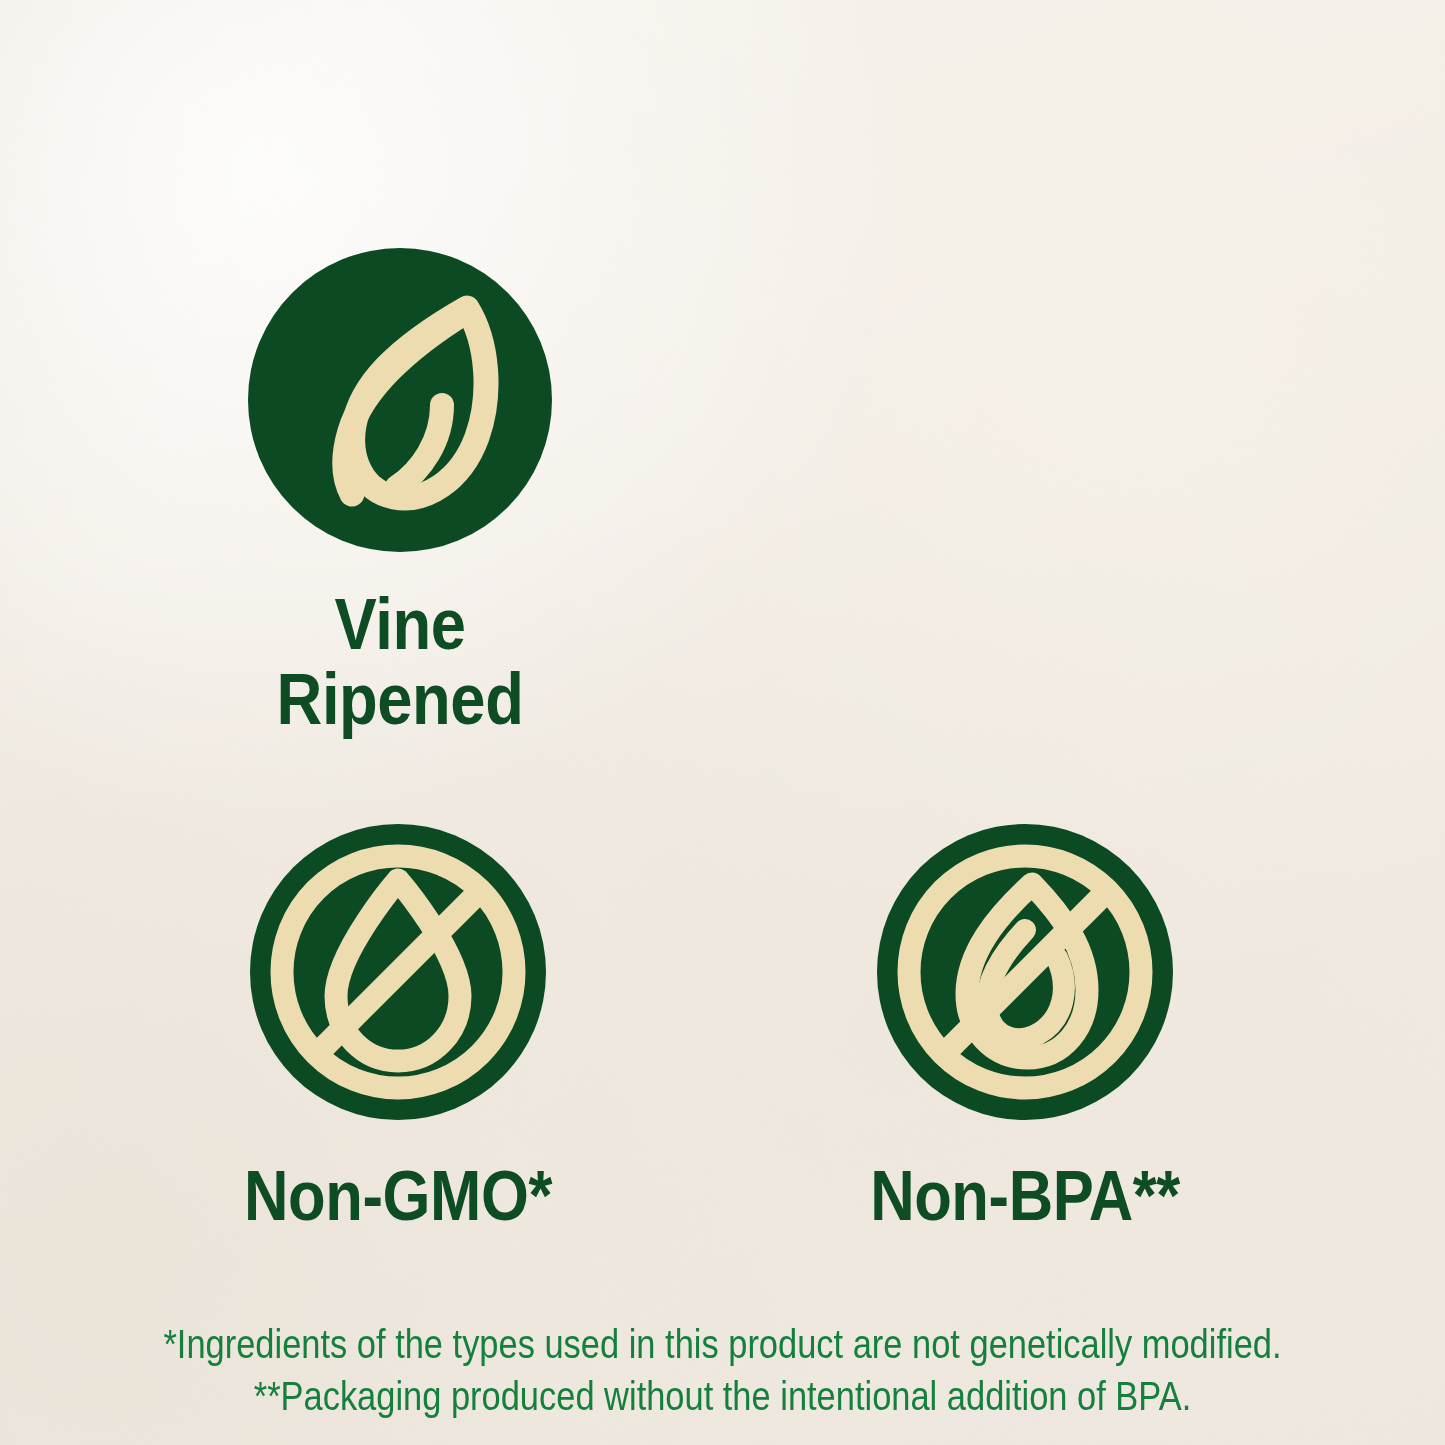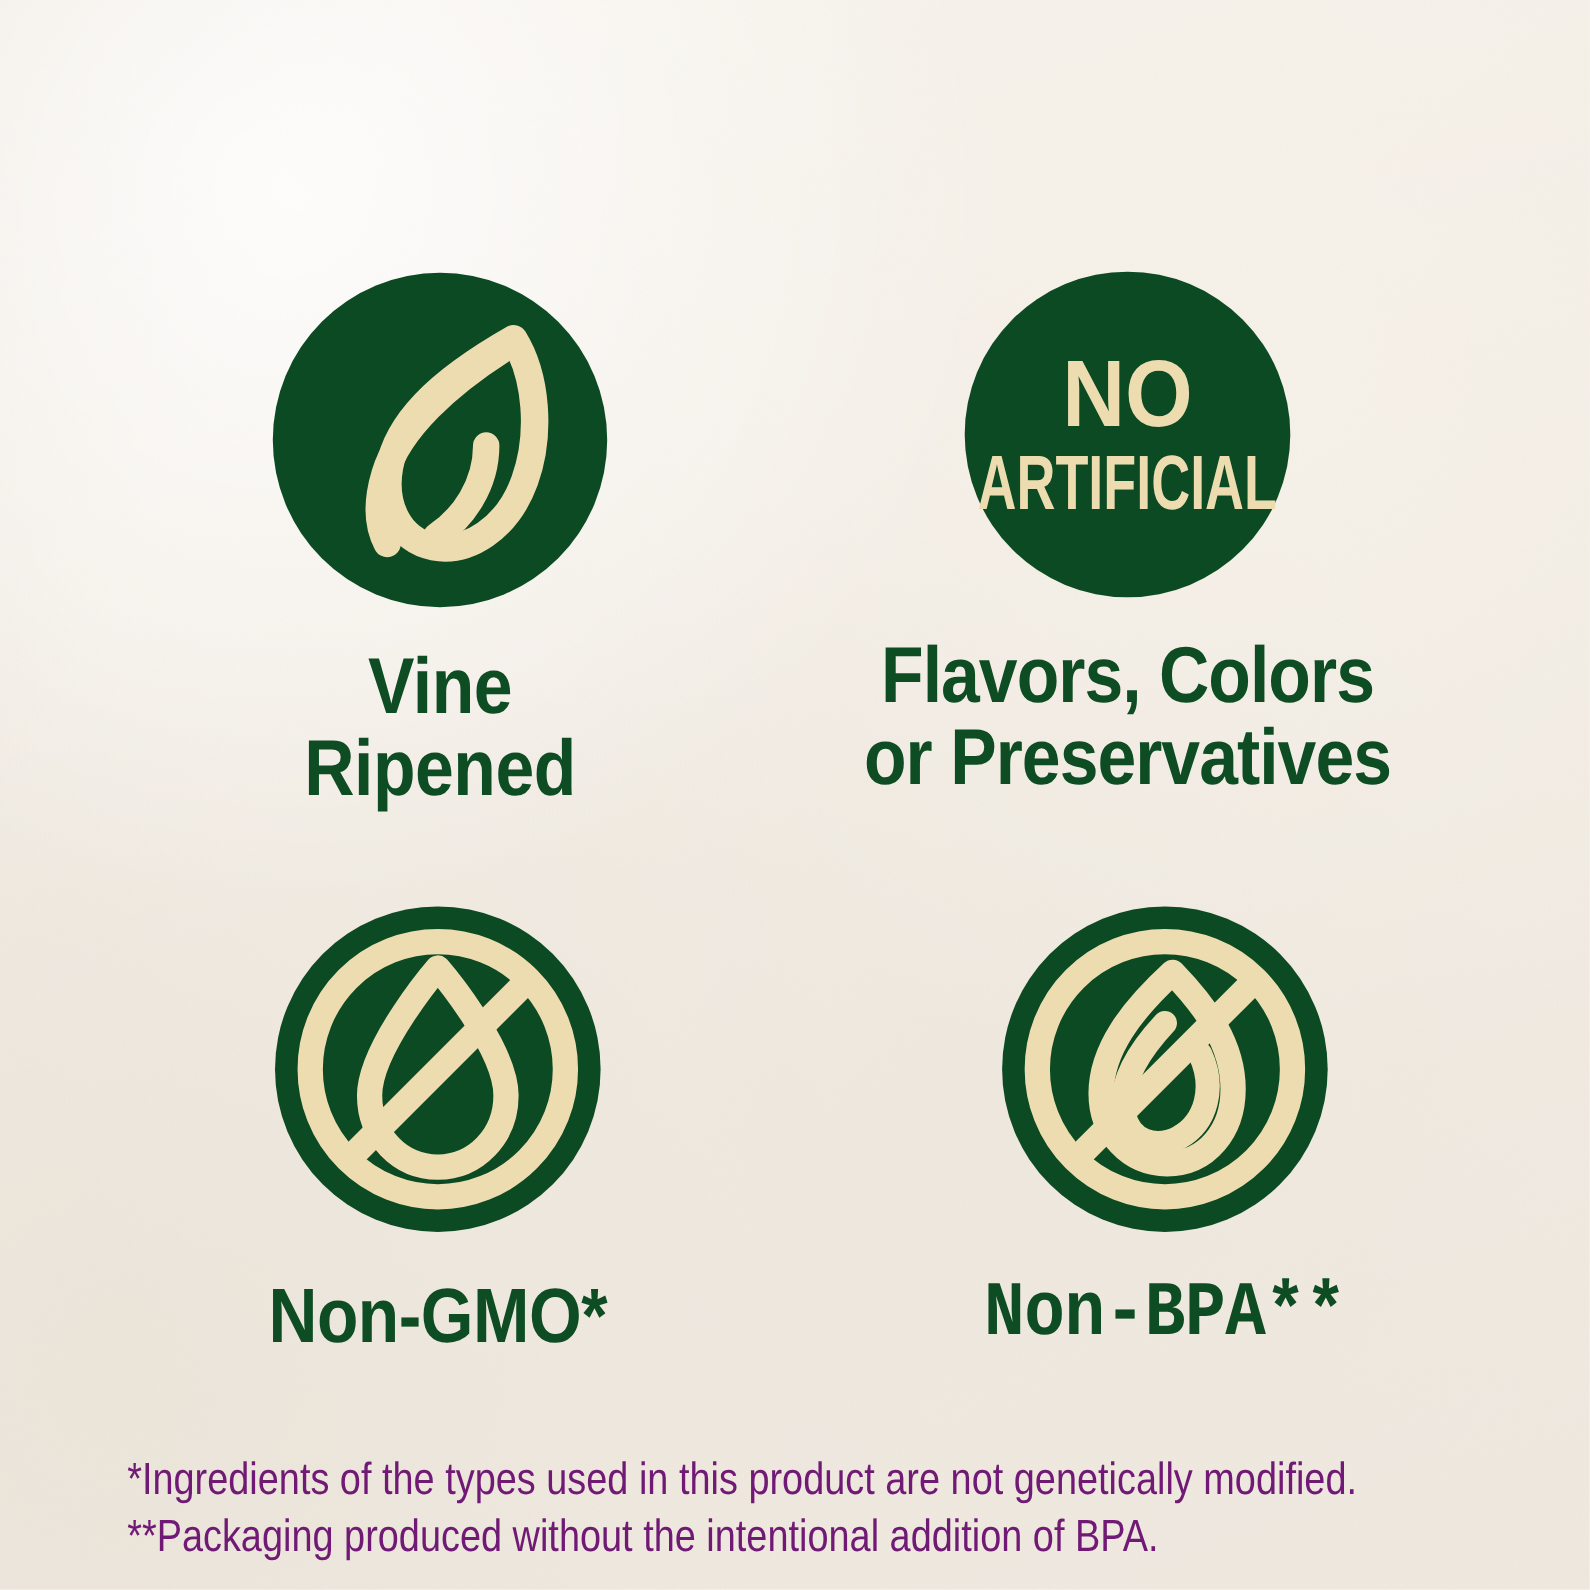--- a/index.html
+++ b/index.html
@@ -28,21 +28,21 @@
     position:absolute;inset:0;pointer-events:none;opacity:.5;
   }
 
   #stage{position:absolute;inset:0;}
 
   
   .cell{position:absolute;text-align:center;}
   .cell-tl{left:145px;top:245px;width:510px;}
   .cell-tr{left:745px;top:245px;width:560px;}
   .cell-bl{left:143px;top:822px;width:510px;}
-  .cell-br{left:779px;top:822px;width:560px;font-family:Liberation Mono, monospace;}
+  .cell-br{left:745px;top:822px;width:560px;}
 
   .badge{margin:0 auto;display:block;}
 
   
   .label{
     color:#0e4d23;
     font-weight:bold;
     letter-spacing:-0.5px;
     line-height:1.04;
     transform:scaleX(.88);
@@ -52,22 +52,22 @@
   .label-vine{font-size:72px;margin-top:32px;}
   .label-flavors{font-size:72px;margin-top:32px;letter-spacing:-1px;}
   .label-gmo{font-size:70px;margin-top:38px;}
   .label-bpa{font-size:70px;margin-top:38px;}
 
   
   #footnote{
     position:absolute;
     left:0;right:0;
     top:1318px;
-    text-align:left;
-    color:#701a75;
+    text-align:center;
+    color:#15803d;
     font-family:"Liberation Sans", sans-serif;
     font-size:41px;
     line-height:1.28;
   }
   #footnote div{transform:scaleX(.84);transform-origin:center center;white-space:nowrap;}
 </style>
 </head>
 <body>
 
 <div id="texture"></div>
@@ -101,29 +101,20 @@
                C 160 104 117 146 105 186
                C 96 216 100 236 107 249" fill="none" stroke="#ecdcb0" stroke-width="25" stroke-linecap="round"></path>
 
       <path d="M 197 160
                C 197 196 176 226 152 242" fill="none" stroke="#ecdcb0" stroke-width="24" stroke-linecap="round"></path>
     </svg>
     <div class="label label-vine">Vine
 Ripened</div>
   </div>
 
-  <div class="cell cell-tr">
-    <svg class="badge" width="300" height="300" viewBox="0 0 300 300">
-      <circle cx="150" cy="150" r="148" fill="#0b4a22"></circle>
-      <text x="150" y="142" text-anchor="middle" font-family="Liberation Sans, sans-serif" font-weight="bold" font-size="86" transform="scale(0.92,1) translate(13,0)" fill="#ecdcb0">NO</text>
-      <text x="150" y="218" text-anchor="middle" font-family="Liberation Sans, sans-serif" font-weight="bold" font-size="70" transform="scale(0.70,1) translate(64,0)" fill="#ecdcb0">ARTIFICIAL</text>
-    </svg>
-    <div class="label label-flavors">Flavors, Colors
-or Preservatives</div>
-  </div>
 
   <div class="cell cell-bl">
     <svg class="badge" width="300" height="300" viewBox="0 0 300 300">
       <circle cx="150" cy="150" r="148" fill="#0b4a22"></circle>
 
       <circle cx="150" cy="150" r="116" fill="none" stroke="#ecdcb0" stroke-width="23"></circle>
 
       <path d="M 150 58
                C 150 58 212 130 212 174
                C 212 211 184 239 150 239

